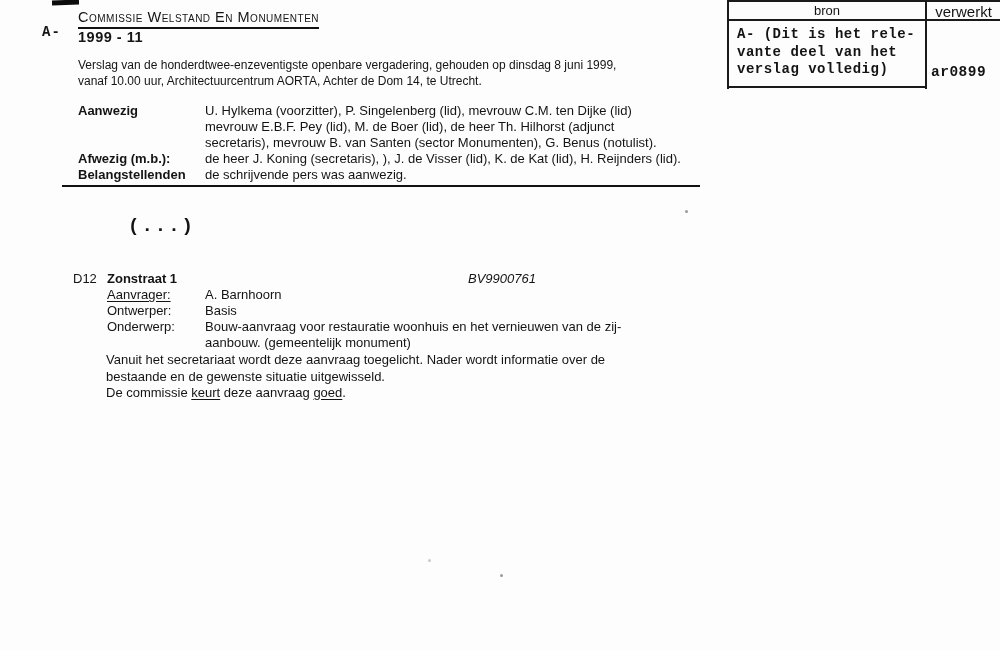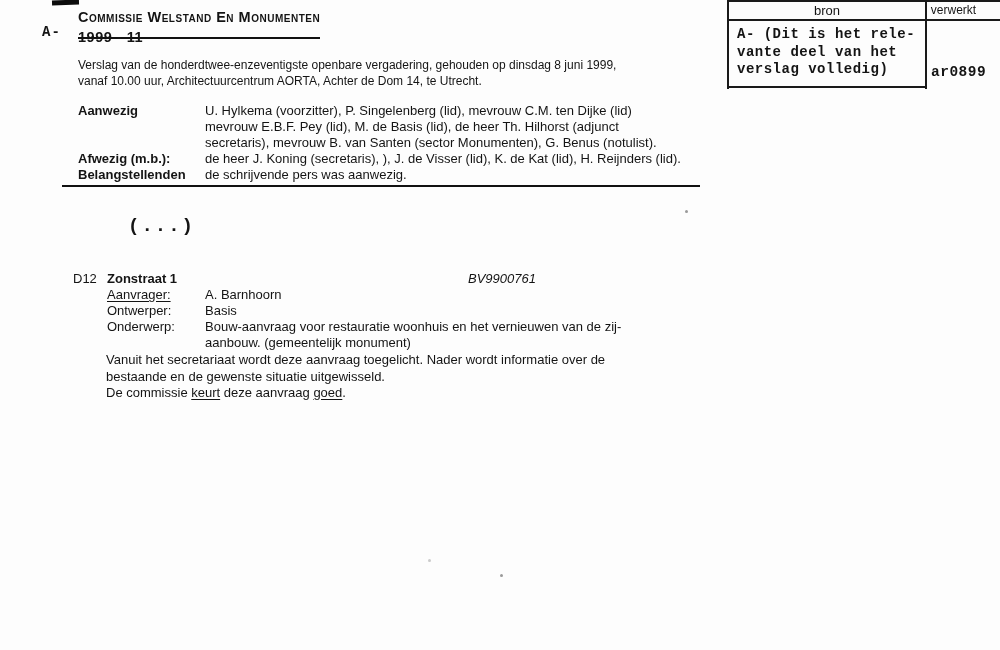--- a/index.html
+++ b/index.html
@@ -15,23 +15,23 @@
 
   
   .topmark { left:52px; top:0; width:27px; height:5px; background:#0c0c0c; transform:rotate(-2deg); }
   .speck { width:3px; height:3px; border-radius:50%; background:#9a9a9a; }
 
   
   .margin-note { left:42px; top:24px; font-size:14px; font-weight:700; letter-spacing:1px; }
 
   
   .committee {
-    left:78px; top:9px; font-size:14.5px; font-weight:700;
+    left:78px; top:9px; font-size:14.5px; font-weight:400;
     font-variant:small-caps; letter-spacing:0.5px;
-    border-bottom:2px solid #111; padding-bottom:12px;
+    border-bottom:2px solid #111; padding-bottom:2px;
   }
   .issue { left:78px; top:29px; font-size:14.5px; font-weight:700; letter-spacing:0.5px; }
 
   
   .intro { left:78px; top:57px; font-size:12px; line-height:16px; }
 
   
   .att { left:78px; top:103px; font-size:13px; line-height:16px; }
   .att-row { display:flex; }
   .att-label { width:127px; font-weight:700; flex:0 0 auto; }
@@ -58,21 +58,21 @@
 
   
   .stamp { left:727px; top:0; width:273px; height:89px; }
   .stamp .line { position:absolute; background:#1a1a1a; }
   .st-top    { left:0; top:0; width:273px; height:2px; }
   .st-left   { left:0; top:0; width:2px; height:89px; }
   .st-div    { left:198px; top:0; width:2px; height:89px; }
   .st-hdr    { left:0; top:19px; width:273px; height:2px; }
   .st-bottom { left:0; top:86px; width:199px; height:2px; }
   .st-bron-hdr { position:absolute; left:2px; top:3px; width:196px; text-align:center; font-size:13px; }
-  .st-verw-hdr { position:absolute; left:190px; top:3px; width:73px; text-align:center; font-size:12px; }
+  .st-verw-hdr { position:absolute; left:200px; top:3px; width:73px; text-align:center; font-size:15px; }
   .st-note { position:absolute; left:10px; top:26px; font-size:14px; line-height:17.5px; letter-spacing:0.5px; font-weight:600; white-space:nowrap; }
   .st-code { position:absolute; left:204px; top:64px; font-size:14.5px; letter-spacing:0.5px; font-weight:600; }
 </style>
 </head>
 <body>
 
 <div class="page">
 
   <div class="abs topmark"></div>
   <div class="abs speck" style="left:685px; top:210px;"></div>
@@ -89,21 +89,21 @@
     <div class="nowrap">vanaf 10.00 uur, Architectuurcentrum AORTA, Achter de Dom 14, te Utrecht.</div>
   </div>
 
   <div class="abs att">
     <div class="att-row">
       <div class="att-label">Aanwezig</div>
       <div class="att-value">U. Hylkema (voorzitter), P. Singelenberg (lid), mevrouw C.M. ten Dijke (lid)</div>
     </div>
     <div class="att-row">
       <div class="att-label"></div>
-      <div class="att-value">mevrouw E.B.F. Pey (lid), M. de Basis (lid), de heer Th. Hilhorst (adjunct</div>
+      <div class="att-value">mevrouw E.B.F. Pey (lid), M. de Boer (lid), de heer Th. Hilhorst (adjunct</div>
     </div>
     <div class="att-row">
       <div class="att-label"></div>
       <div class="att-value">secretaris), mevrouw B. van Santen (sector Monumenten), G. Benus (notulist).</div>
     </div>
     <div class="att-row">
       <div class="att-label">Afwezig (m.b.):</div>
       <div class="att-value">de heer J. Koning (secretaris), ), J. de Visser (lid), K. de Kat (lid), H. Reijnders (lid).</div>
     </div>
     <div class="att-row">

